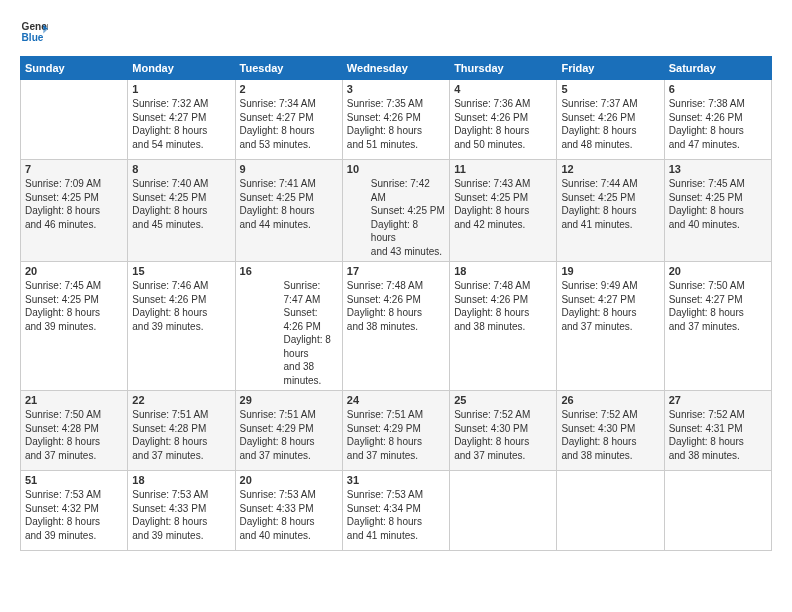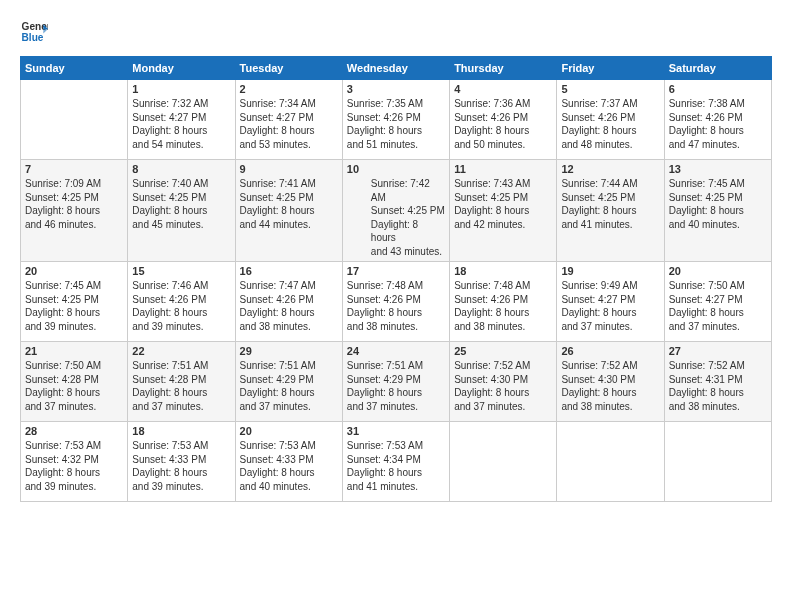--- a/index.html
+++ b/index.html
@@ -221,21 +221,21 @@
           </td>
           <td>
             <div class="day-number">15</div>
             <div class="day-info" style="white-space: pre-line;">Sunrise: 7:46 AM
 Sunset: 4:26 PM
 Daylight: 8 hours
 and 39 minutes.</div>
           </td>
           <td>
             <div class="day-number">16</div>
-            <div class="day-info" style="white-space: pre-line;">Sunrise: 7:47 AM
+            <div class="day-info" style="white-space: pre-line; margin-left: 44px;">Sunrise: 7:47 AM
 Sunset: 4:26 PM
 Daylight: 8 hours
 and 38 minutes.</div>
           </td>
           <td>
             <div class="day-number">17</div>
             <div class="day-info" style="white-space: pre-line;">Sunrise: 7:48 AM
 Sunset: 4:26 PM
 Daylight: 8 hours
 and 38 minutes.</div>
@@ -308,21 +308,21 @@
           <td>
             <div class="day-number">27</div>
             <div class="day-info" style="white-space: pre-line;">Sunrise: 7:52 AM
 Sunset: 4:31 PM
 Daylight: 8 hours
 and 38 minutes.</div>
           </td>
         </tr>
         <tr>
           <td>
-            <div class="day-number">28</div>
+            <div class="day-number">51</div>
             <div class="day-info" style="white-space: pre-line;">Sunrise: 7:53 AM
 Sunset: 4:32 PM
 Daylight: 8 hours
 and 39 minutes.</div>
           </td>
           <td>
             <div class="day-number">18</div>
             <div class="day-info" style="white-space: pre-line;">Sunrise: 7:53 AM
 Sunset: 4:33 PM
 Daylight: 8 hours

